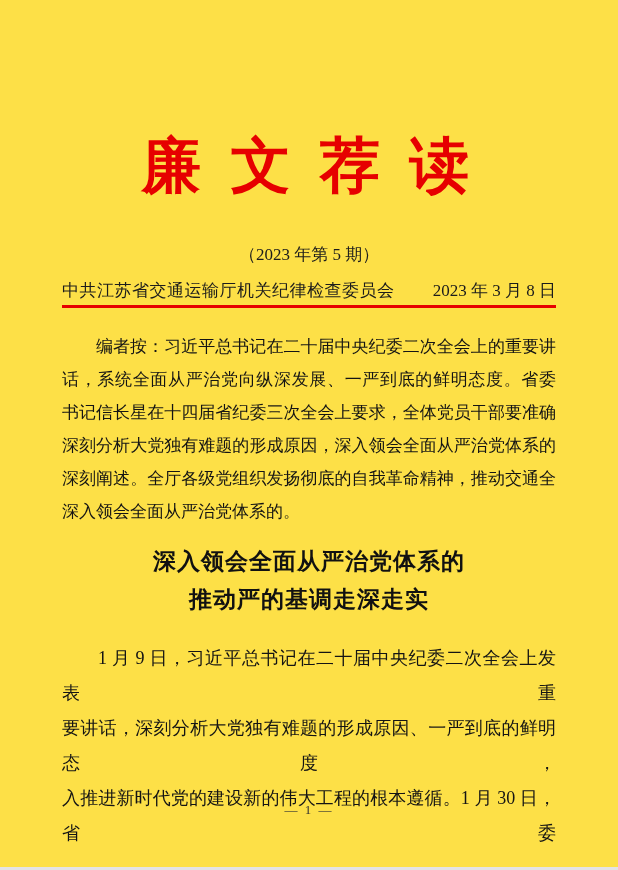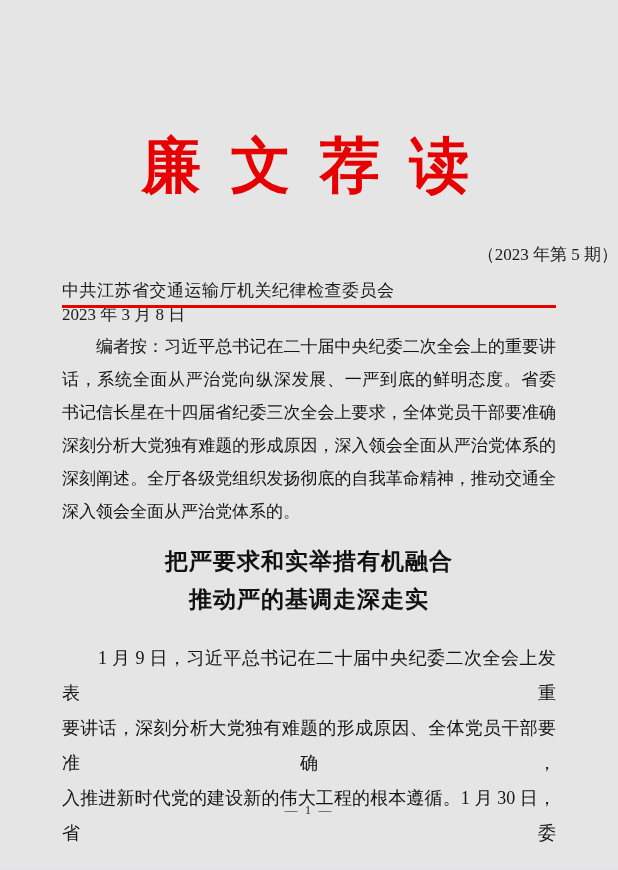--- a/index.html
+++ b/index.html
@@ -6,50 +6,49 @@
   body {
     width: 618px; height: 870px;
     background: #ffffff;
     font-family: "Liberation Serif", "DejaVu Serif", serif;
     color: #1c1c1c;
     overflow: hidden;
   }
   .page {
     position: relative;
     width: 618px; height: 870px;
-    background: #e5e5e5;
+    background: #fde047;
   }
   .abs { position: absolute; left: 0; right: 0; }
 
   .masthead {
     top: 126px;
     text-align: center;
     font-size: 60px;
     line-height: 80px;
     font-weight: 700;
     color: #e60000;
     letter-spacing: 0.12em;
     white-space: nowrap;
   }
   .issue-line {
     top: 243px;
-    text-align: right;
+    text-align: center;
     font-size: 17px;
     line-height: 24px;
     color: #1c1c1c;
   }
   .doc-header {
     top: 279px;
     padding: 0 62px;
     display: flex;
     justify-content: space-between;
     align-items: baseline;
     font-size: 17px;
     line-height: 24px;
-    flex-direction: column;
   }
   .doc-header .issuer { letter-spacing: 0.5px; }
   .red-rule {
     top: 305px;
     left: 62px; right: 62px;
     height: 3px;
     background: #e60000;
   }
   .editor-note {
     top: 330px;
@@ -115,27 +114,27 @@
   <div class="abs editor-note">
     <div class="line j indent">编者按：习近平总书记在二十届中央纪委二次全会上的重要讲</div>
     <div class="line j">话，系统全面从严治党向纵深发展、一严到底的鲜明态度。省委</div>
     <div class="line j">书记信长星在十四届省纪委三次全会上要求，全体党员干部要准确</div>
     <div class="line j">深刻分析大党独有难题的形成原因，深入领会全面从严治党体系的</div>
     <div class="line j">深刻阐述。全厅各级党组织发扬彻底的自我革命精神，推动交通全</div>
     <div class="line">深入领会全面从严治党体系的。</div>
   </div>
 
   <div class="abs article-title">
-    <div>把严要求和实举措有机融合</div>
+    <div>深入领会全面从严治党体系的</div>
     <div>推动严的基调走深走实</div>
   </div>
 
   <div class="abs body-text">
     <div class="line j indent">1 月 9 日，习近平总书记在二十届中央纪委二次全会上发表重</div>
-    <div class="line j">要讲话，深刻分析大党独有难题的形成原因、全体党员干部要准确，</div>
+    <div class="line j">要讲话，深刻分析大党独有难题的形成原因、一严到底的鲜明态度，</div>
     <div class="line j">入推进新时代党的建设新的伟大工程的根本遵循。1 月 30 日，省委</div>
   </div>
 
   <div class="abs page-footer">— 1 —</div>
 
   <div class="bottom-edge"></div>
 
 </div>
 
 </body></html>

